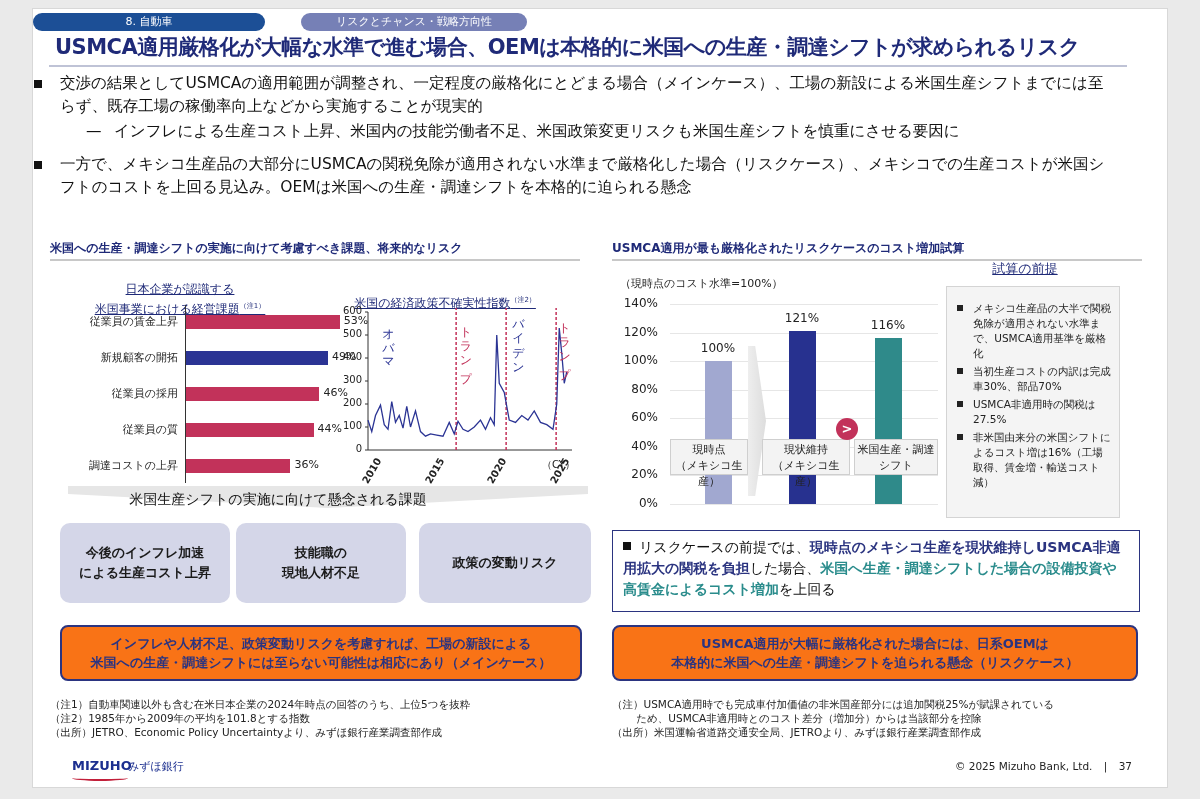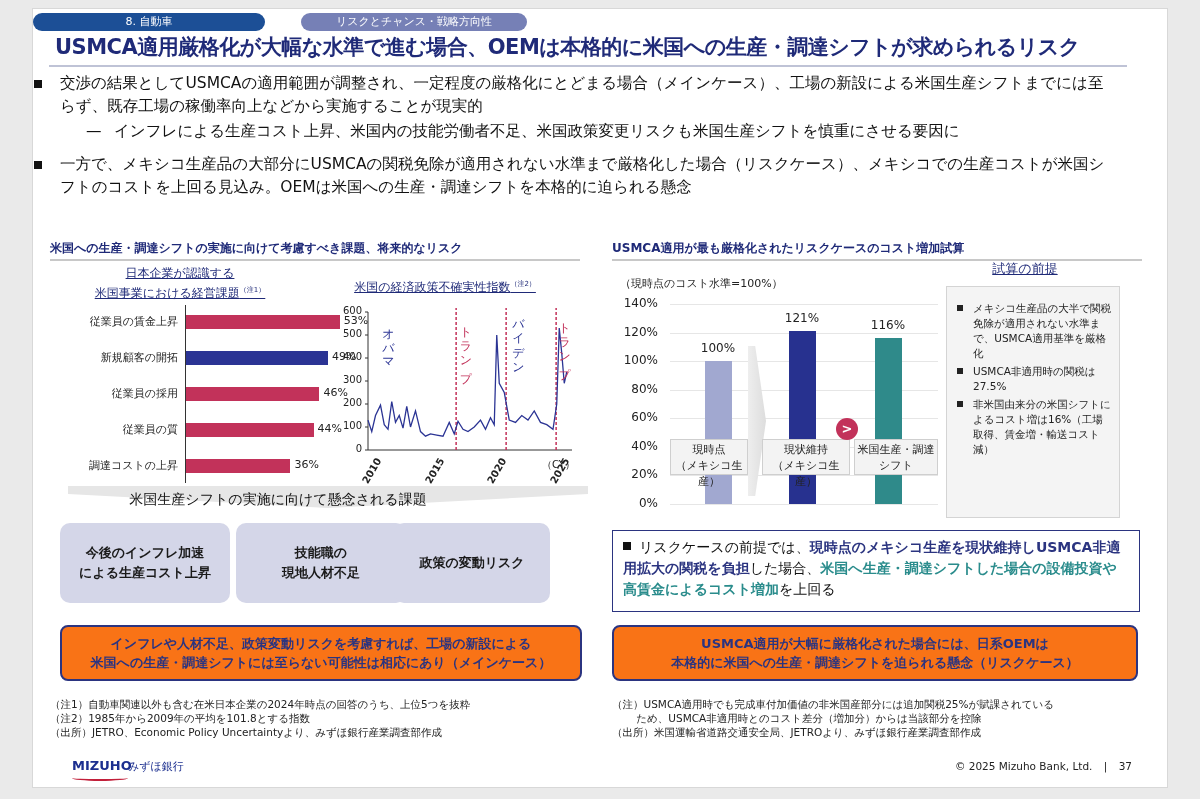--- a/index.html
+++ b/index.html
@@ -14,21 +14,21 @@
 
   .bullets { position: absolute; left: 32px; top: 72px; width: 1080px; font-size: 15.5px; line-height: 23px; color: #111; }
   .b { position: relative; padding-left: 28px; margin-bottom: 10px; }
   .b .sq { position: absolute; left: 2px; top: 8px; width: 8px; height: 8px; background: #111; }
   .sub { position: relative; padding-left: 54px; margin-top: 2px; }
   .sub .dash { position: absolute; left: 26px; top: 0; }
 
   .sec-h { position: absolute; font-size: 12px; font-weight: bold; color: #1f2a78; white-space: nowrap; }
   .sec-rule { position: absolute; height: 2px; background: #c8c8c8; }
 
-  .ch-title { position: absolute; font-size: 12px; color: #1f2a78; text-decoration: underline; text-align: center; line-height: 17px; }
+  .ch-title { position: absolute; font-size: 12px; color: #1f2a78; text-decoration: underline; text-align: center; line-height: 17px; margin-top: 16px; }
   .ch-title sup { font-size: 7px; }
 
   .hbar-row { position: absolute; left: 0; height: 18px; font-size: 11px; }
   .hbar-label { position: absolute; right: 0; width: 130px; text-align: right; top: 1px; color: #222; }
   .hbar { position: absolute; height: 14px; top: 2px; }
   .hbar-val { position: absolute; top: 1px; font-size: 11px; color: #222; }
 
   .axis-t { position: absolute; font-size: 10px; color: #222; text-align: right; width: 30px; }
   .x-t { position: absolute; font-size: 10px; color: #222; transform: rotate(-60deg); transform-origin: left top; white-space: nowrap; font-weight: bold; }
   .pres { position: absolute; font-size: 12px; writing-mode: vertical-rl; letter-spacing: 1px; }
@@ -169,21 +169,21 @@
       <div>今後のインフレ加速</div>
       <div>による生産コスト上昇</div>
     </div>
 </div>
 <div class="issue-box" style="left:236px;width:170px;">
   <div>
       <div>技能職の</div>
       <div>現地人材不足</div>
     </div>
 </div>
-<div class="issue-box" style="left:394px;width:156px;">
+<div class="issue-box" style="left:419px;width:172px;">
   <div>
       <div>政策の変動リスク</div>
     </div>
 </div>
 
 <div class="concl" style="left:60px;top:625px;width:522px;height:56px;">
   <div>
       <div>インフレや人材不足、政策変動リスクを考慮すれば、工場の新設による</div>
       <div>米国への生産・調達シフトには至らない可能性は相応にあり（メインケース）</div>
     </div>
@@ -236,20 +236,21 @@
       <div>米国生産・調達</div>
       <div>シフト</div>
     </div>
     <div style="position: absolute; left: 218px; top: 122px; width: 22px; height: 22px; border-radius: 50%; background: rgb(194, 50, 90); color: rgb(255, 255, 255); font-size: 13px; font-weight: bold; text-align: center; line-height: 22px;">&gt;</div>
   </div>
 
 <div class="assume-h">試算の前提</div>
 <div class="assume-box">
   <div class="a-item"><span class="sq"></span><span>メキシコ生産品の大半で関税免除が適用されない水準まで、USMCA適用基準を厳格化</span></div>
   <div class="a-item"><span class="sq"></span></div>
+  <div class="a-item"><span class="sq"></span><span>当初生産コストの内訳は完成車30%、部品70%</span></div>
   <div class="a-item"><span class="sq"></span><span>USMCA非適用時の関税は27.5%</span></div>
   <div class="a-item"><span class="sq"></span><span>非米国由来分の米国シフトによるコスト増は16%（工場取得、賃金増・輸送コスト減）</span></div>
 </div>
 
 <div class="risk-box">
   <span class="sq"></span><span>リスクケースの前提では、</span><span class="navy">現時点のメキシコ生産を現状維持しUSMCA非適用拡大の関税を負担</span><span>した場合、</span><span class="teal">米国へ生産・調達シフトした場合の設備投資や高賃金によるコスト増加</span><span>を上回る</span>
 </div>
 
 <div class="concl" style="left:612px;top:625px;width:526px;height:56px;">
   <div>

